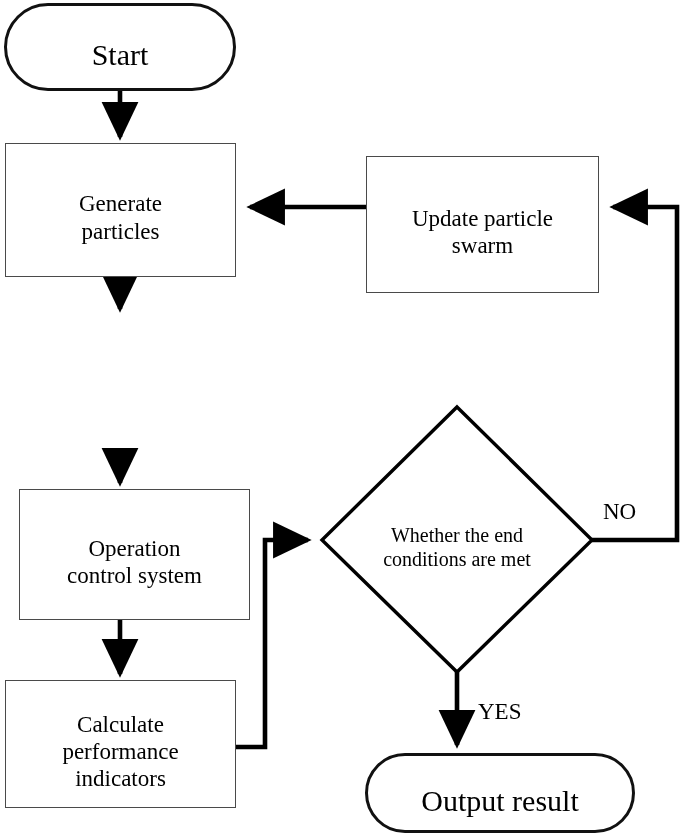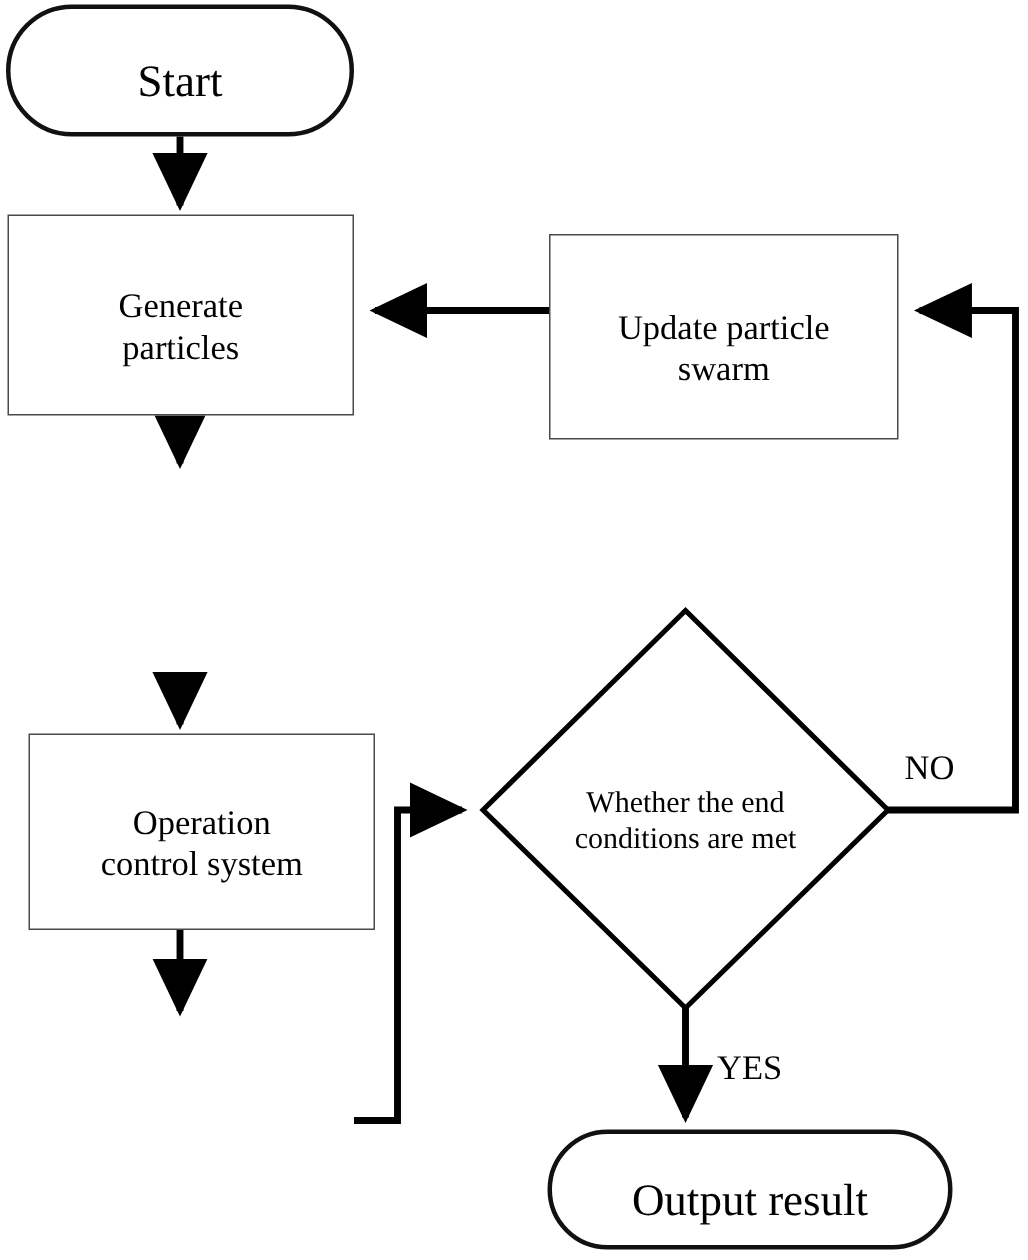--- a/index.html
+++ b/index.html
@@ -116,20 +116,25 @@
     <span class="node-label">Generate
 particles</span>
   </div>
 
 
   <div class="node process" id="operation-node">
     <span class="node-label">Operation
 control system</span>
   </div>
 
+  <div class="node process" id="calculate-node">
+    <span class="node-label">Calculate
+performance
+indicators</span>
+  </div>
 
   <div class="node process" id="update-node">
     <span class="node-label">Update particle
 swarm</span>
   </div>
 
   <div class="node terminator" id="output-node">
     <span class="node-label">Output result</span>
   </div>
 

